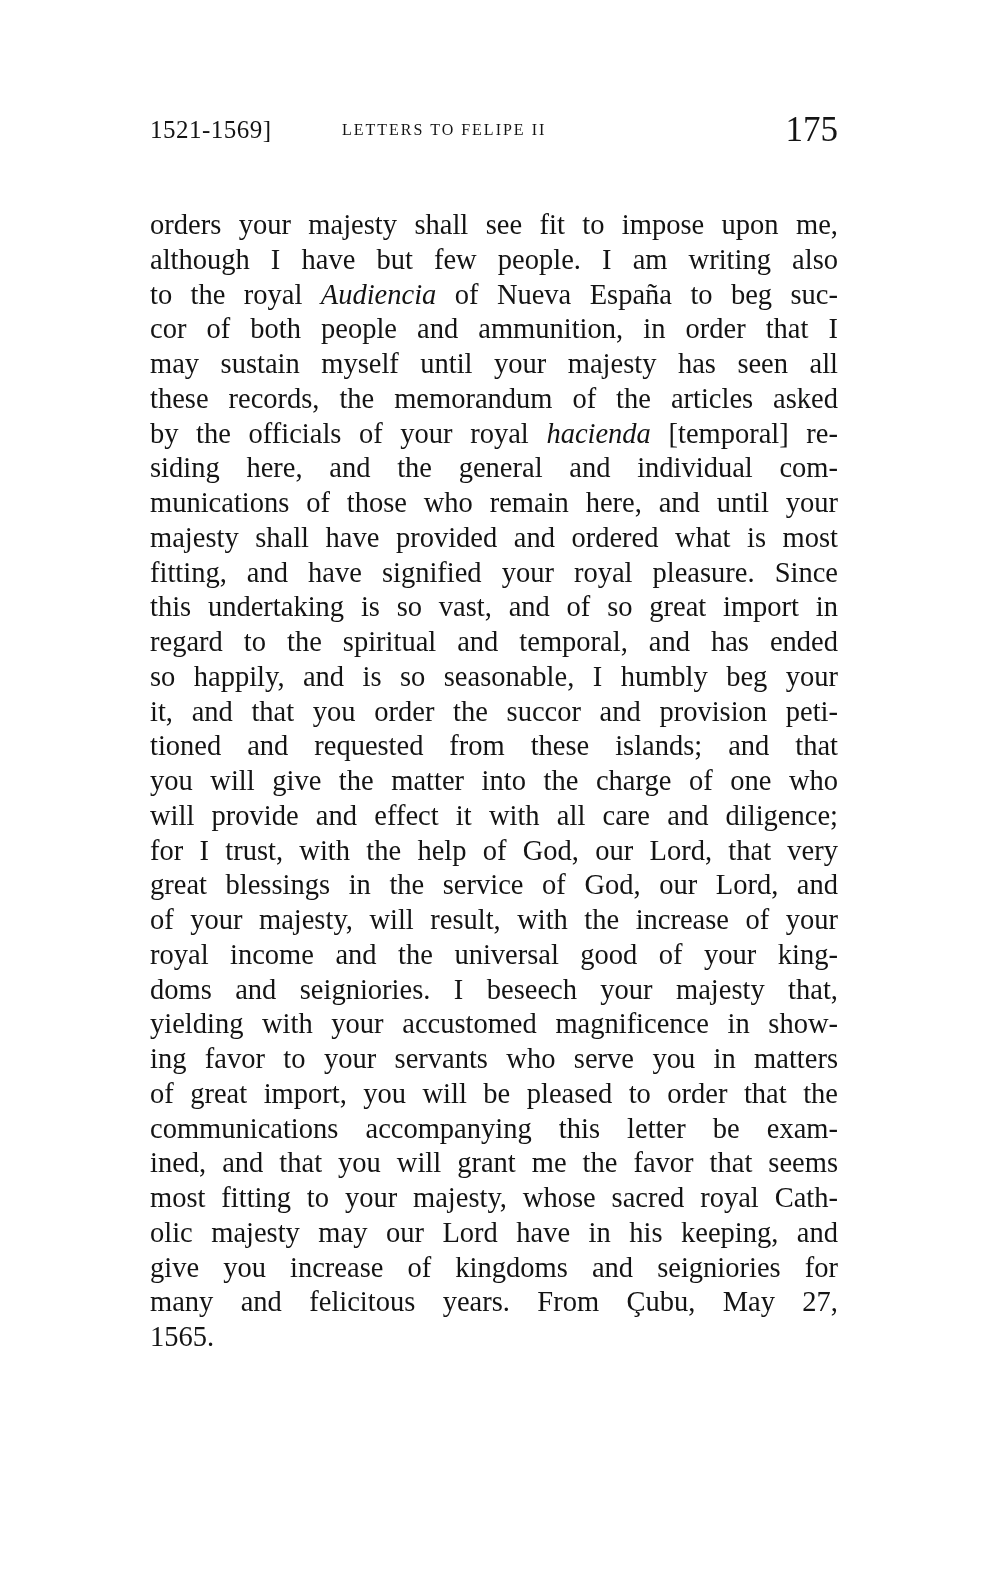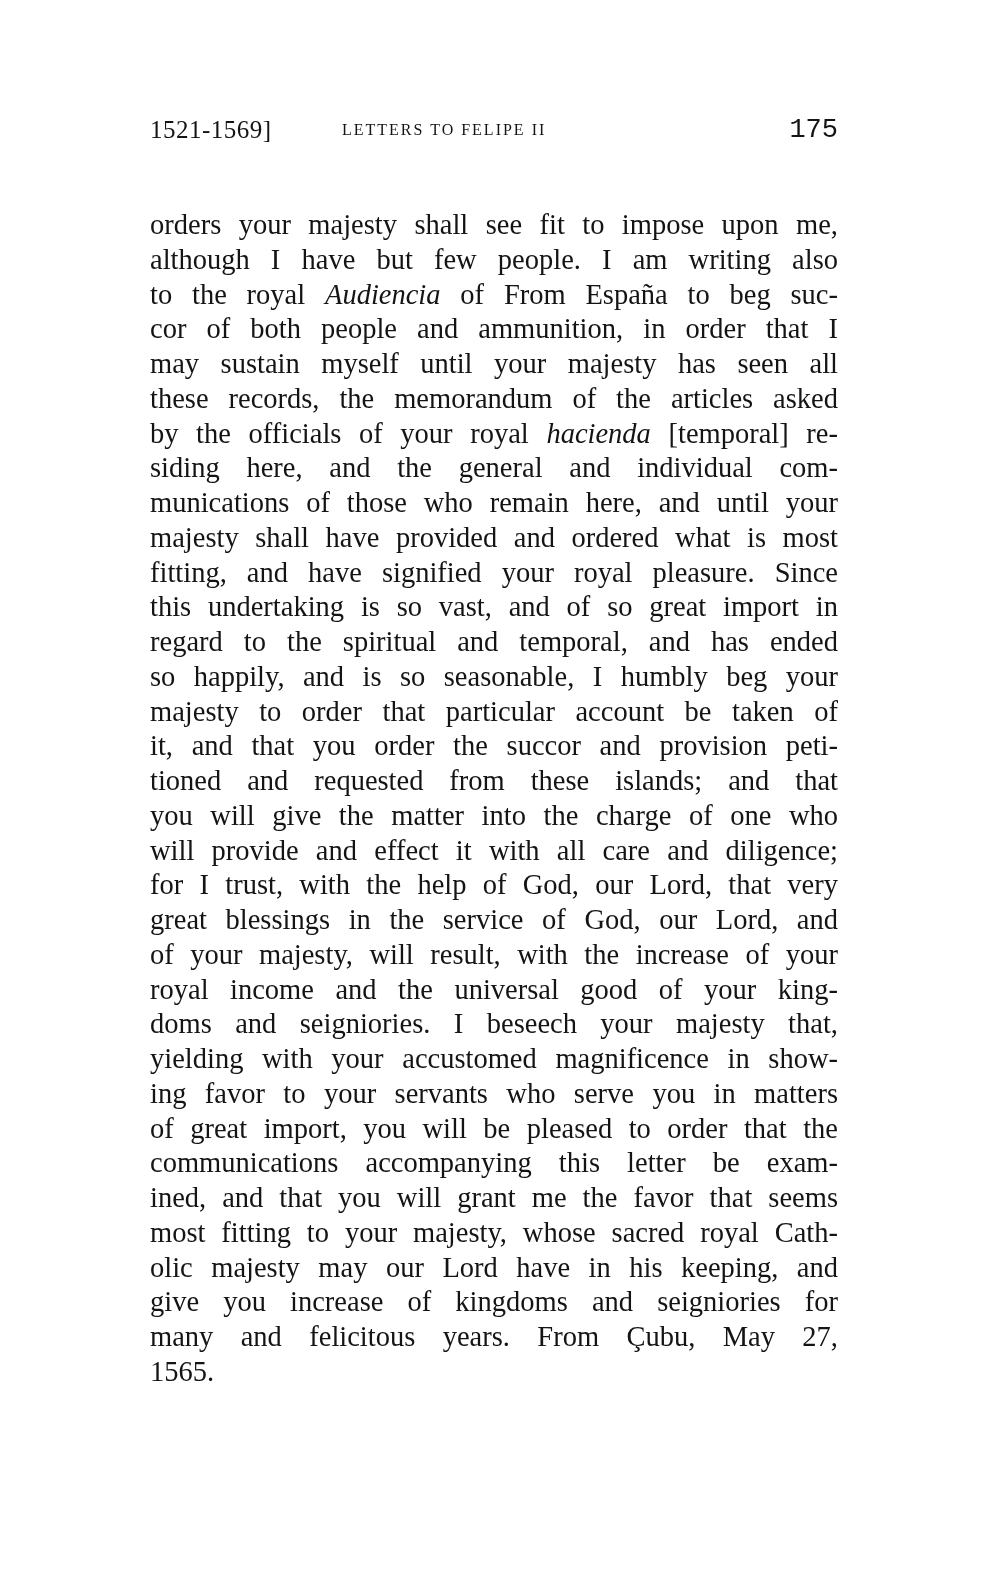--- a/index.html
+++ b/index.html
@@ -41,22 +41,21 @@
     position: absolute;
     left: 192px;
     top: 0;
     letter-spacing: 2px;
     font-size: 16px;
   }
   .rh-right {
     position: absolute;
     right: 0;
     top: 0;
-    font-size: 27px;
-    font-family: Liberation Mono, monospace;
+    font-size: 35px;
   }
   .body-text {
     position: absolute;
     top: 166px;
     left: 150px;
     width: 688px;
     margin-top: 42px;
   }
   .line {
     display: block;
@@ -82,33 +81,32 @@
 <div class="page">
   <div class="running-head">
     <span class="rh-left">1521-1569]</span>
     <span class="rh-center">LETTERS TO FELIPE II</span>
     <span class="rh-right">175</span>
   </div>
 
   <div class="body-text" id="body-text">
       <div class="line"><span>orders your majesty shall see fit to impose upon me,</span></div>
       <div class="line"><span>although I have but few people.  I am writing also</span></div>
-      <div class="line"><span>to the royal </span><i>Audiencia</i><span> of From España to beg suc-</span></div>
+      <div class="line"><span>to the royal </span><i>Audiencia</i><span> of Nueva España to beg suc-</span></div>
       <div class="line"><span>cor of both people and ammunition, in order that I</span></div>
       <div class="line"><span>may sustain myself until your majesty has seen all</span></div>
       <div class="line"><span>these records, the memorandum of the articles asked</span></div>
       <div class="line"><span>by the officials of your royal </span><i>hacienda</i><span> [temporal] re-</span></div>
       <div class="line"><span>siding here, and the general and individual com-</span></div>
       <div class="line"><span>munications of those who remain here, and until your</span></div>
       <div class="line"><span>majesty shall have provided and ordered what is most</span></div>
       <div class="line"><span>fitting, and have signified your royal pleasure.  Since</span></div>
       <div class="line"><span>this undertaking is so vast, and of so great import in</span></div>
       <div class="line"><span>regard to the spiritual and temporal, and has ended</span></div>
       <div class="line"><span>so happily, and is so seasonable, I humbly beg your</span></div>
-      <div class="line"><span>majesty to order that particular account be taken of</span></div>
       <div class="line"><span>it, and that you order the succor and provision peti-</span></div>
       <div class="line"><span>tioned and requested from these islands; and that</span></div>
       <div class="line"><span>you will give the matter into the charge of one who</span></div>
       <div class="line"><span>will provide and effect it with all care and diligence;</span></div>
       <div class="line"><span>for I trust, with the help of God, our Lord, that very</span></div>
       <div class="line"><span>great blessings in the service of God, our Lord, and</span></div>
       <div class="line"><span>of your majesty, will result, with the increase of your</span></div>
       <div class="line"><span>royal income and the universal good of your king-</span></div>
       <div class="line"><span>doms and seigniories.  I beseech your majesty that,</span></div>
       <div class="line"><span>yielding with your accustomed magnificence in show-</span></div>

